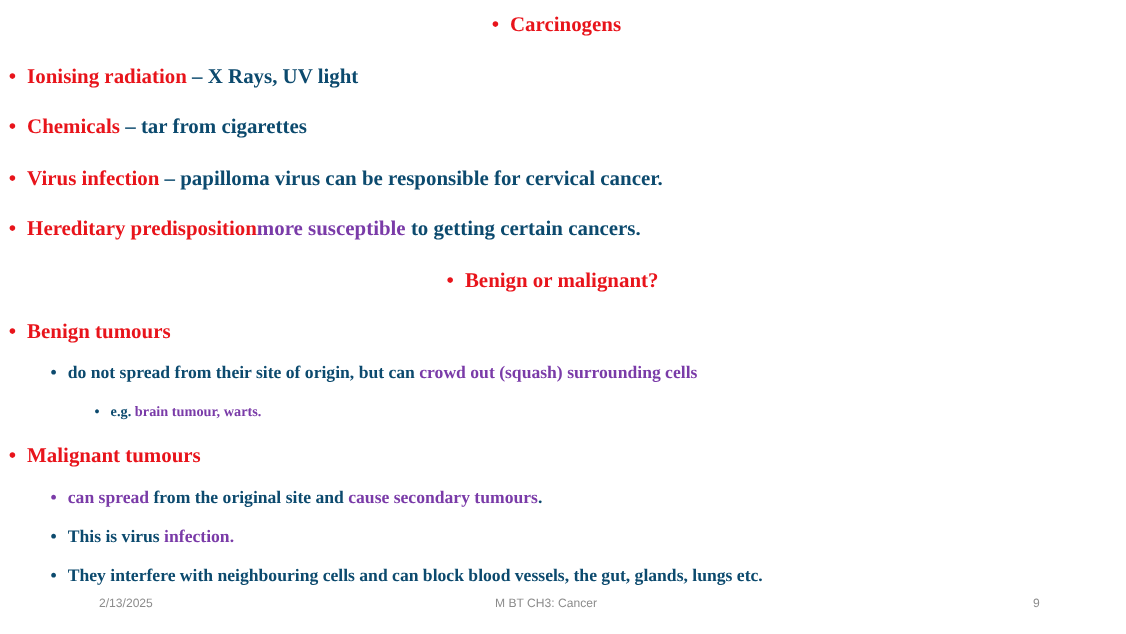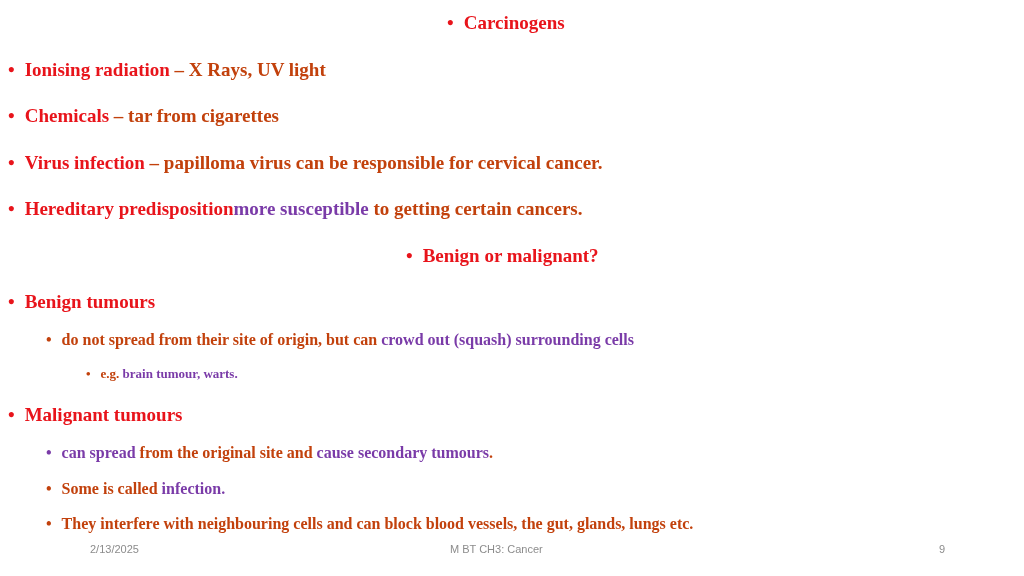--- a/index.html
+++ b/index.html
@@ -2,21 +2,21 @@
 <html><head>
 <meta charset="utf-8">
 <style>
   html, body { margin:0; padding:0; }
   body { width:1024px; height:576px; background:#ffffff; position:relative; overflow:hidden;
          font-family:"Liberation Serif","DejaVu Serif",serif; font-weight:bold; color:#111; }
   .line { position:absolute; white-space:nowrap; display:flex; align-items:baseline; }
   .bullet { display:inline-block; margin-right:10px; }
   .red { color:#E8141B; }
   .purple { color:#7A3BA8; }
-  .black { color:#c2410c; }
+  .black { color:#0c4a6e; }
   .l1 { font-size:19px; }
   .l2 { font-size:16px; }
   .l3 { font-size:13px; }
   .footer { position:absolute; top:543px; font-family:"Liberation Sans","DejaVu Sans",sans-serif;
             font-weight:normal; font-size:11px; color:#8c8c8c; }
 </style>
 </head>
 <body>
 
 <div>
@@ -81,21 +81,21 @@
   <div class="line l2" style="left:46px; top:444px;">
     <span class="bullet purple">•</span>
     <span class="purple">can spread</span>
     <span class="black" style="white-space:pre"> from the original site and </span>
     <span class="purple">cause secondary tumours</span>
     <span class="black">.</span>
   </div>
 
   <div class="line l2" style="left:46px; top:480px;">
     <span class="bullet black">•</span>
-    <span class="black" style="white-space:pre">Some is called </span>
+    <span class="black" style="white-space:pre">This is virus </span>
     <span class="purple">infection.</span>
   </div>
 
   <div class="line l2" style="left:46px; top:515px;">
     <span class="bullet black">•</span>
     <span class="black">They interfere with neighbouring cells and can block blood vessels, the gut, glands, lungs etc.</span>
   </div>
 
   <div class="footer" style="left:78px;margin-left:12px;">2/13/2025</div>
   <div class="footer" style="left:450px;">M BT CH3: Cancer</div>

